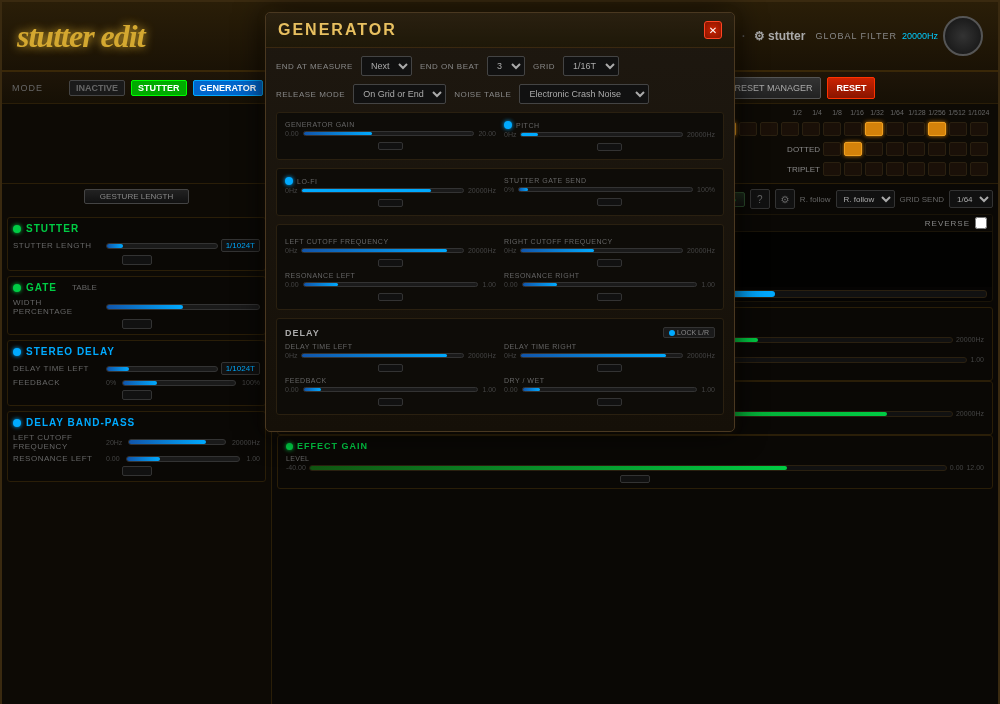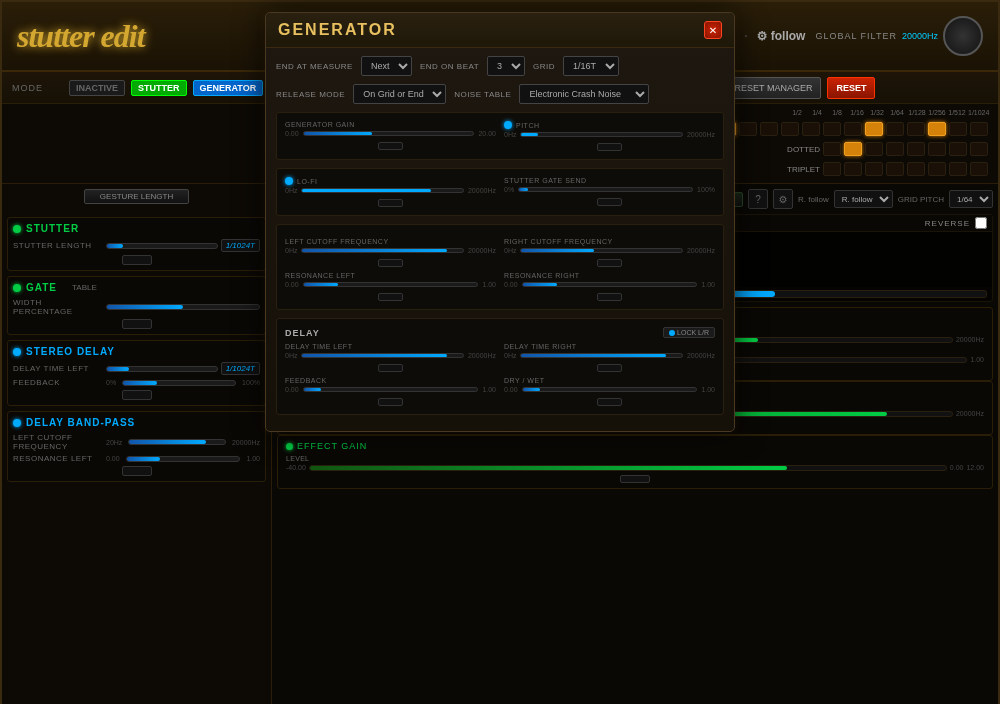--- a/index.html
+++ b/index.html
@@ -261,21 +261,20 @@
 
     .value-display {
       background: #111;
       border: 1px solid #333;
       color: #00aaff;
       font-size: 8px;
       padding: 1px 4px;
       border-radius: 2px;
       min-width: 35px;
       text-align: center;
-      font-style: italic;
     }
 
     .section-box {
       background: #0a0805;
       border: 1px solid #2a1e08;
       border-radius: 3px;
       padding: 5px;
       margin-bottom: 5px;
     }
 
@@ -472,21 +471,21 @@
     .r-section {
       background: #0a0805;
       border: 1px solid #2a1e08;
       border-radius: 3px;
       padding: 5px 8px;
     }
 
     .r-section-title {
       color: #00cc44;
       font-size: 9px;
-      font-weight: normal;
+      font-weight: bold;
       text-transform: uppercase;
       letter-spacing: 1px;
       margin-bottom: 4px;
       display: flex;
       align-items: center;
       gap: 4px;
     }
 
     .gesture-length-btn {
       background: linear-gradient(180deg, #222 0%, #111 100%);
@@ -654,21 +653,21 @@
 <body>
 
 <div class="app-container">
 
   <div class="header">
     <div class="logo">stutter edit</div>
     <div class="header-right">
       <div class="brand-logos">
         <span class="brand-logo" style="color:#888; font-size:18px; font-weight:bold;">bt</span>
         <span style="color:#555; font-size:16px;">·</span>
-        <span class="brand-logo" style="color:#aaa; font-size:12px;">⚙ follow</span>
+        <span class="brand-logo" style="color:#aaa; font-size:12px;">⚙ stutter</span>
       </div>
       <div style="display:flex; align-items:center; gap:5px;">
         <span class="global-filter-label">GLOBAL FILTER</span>
         <span class="global-filter-value">20000Hz</span>
         <div class="global-filter-knob"></div>
       </div>
     </div>
   </div>
 
   <div class="toolbar">
@@ -853,21 +852,21 @@
 
       <div class="right-top-bar">
         <span class="c5-label" style="position:static;margin-left:auto;color:#aaa;font-size:10px;margin-right:5px;">C5</span>
         <button class="looping-btn" style="background:linear-gradient(180deg,#1a2a1a,#111);border:1px solid #2a4a2a;color:#00cc44;font-size:8px;padding:2px 8px;border-radius:2px;cursor:pointer;">LOOPING</button>
         <button class="help-btn">?</button>
         <button class="settings-btn">⚙</button>
         <span class="small-label">R. follow</span>
         <select class="right-top-select">
           <option>R. follow</option>
         </select>
-        <span class="small-label">GRID PITCH</span>
+        <span class="small-label">GRID SEND</span>
         <select class="right-top-select">
           <option>1/64</option>
         </select>
       </div>
 
       <div class="buffer-area">
         <div class="buffer-header">
           <span class="buffer-label">
             <span>IGHT BUFFER</span>
           </span>

